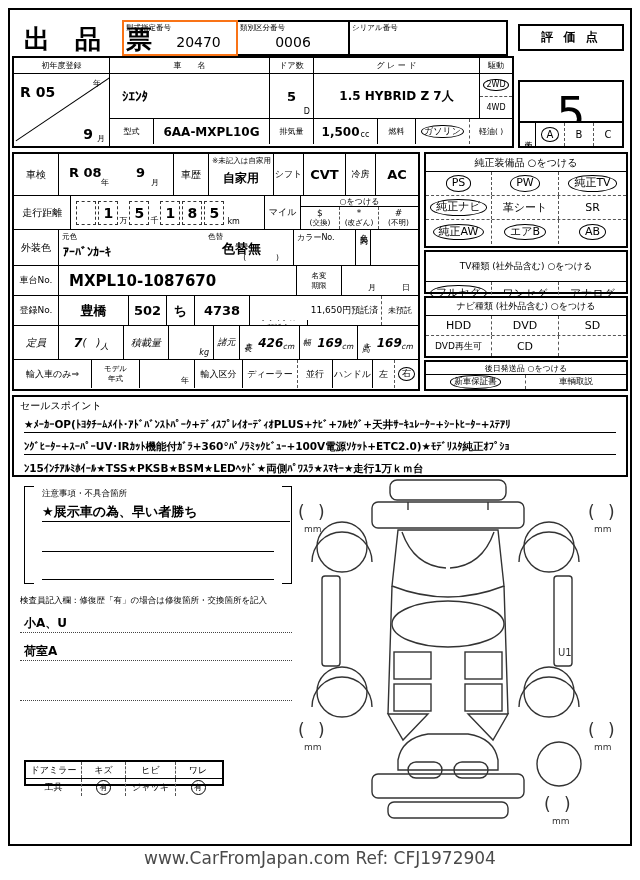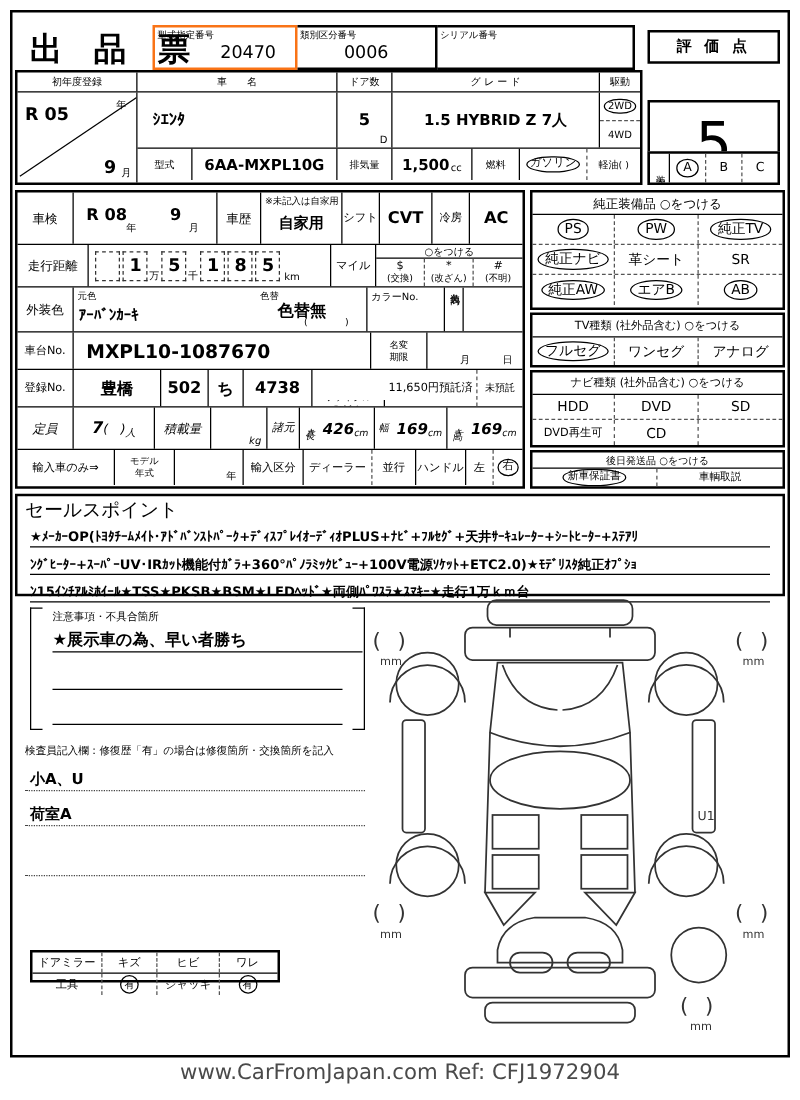--- a/index.html
+++ b/index.html
@@ -324,21 +324,21 @@
       <div class="c brd optcell" style="width:67px;">
           <span class="circled">エアB</span>
         </div>
       <div class="c optcell" style="width:67px;">
           <span class="circled">AB</span>
         </div>
     </div>
   </div>
 
   <div class="box" style="left:414px;top:240px;width:204px;height:44px;">
-    <div class="c" style="height:18px;font-size:9px;border-bottom:1px solid #000;">TV種類 (社外品含む) ○をつける</div>
+    <div class="c" style="height:30px;font-size:9px;border-bottom:1px solid #000;">TV種類 (社外品含む) ○をつける</div>
     <div style="display:flex;height:22px;">
       <div class="c brd optcell" style="width:66px;">
           <span class="circled">フルセグ</span>
         </div>
       <div class="c brd optcell" style="width:67px;">
           <span>ワンセグ</span>
         </div>
       <div class="c optcell" style="width:67px;">
           <span>アナログ</span>
         </div>
@@ -377,21 +377,21 @@
       <div class="c brd" style="width:100px;font-size:8.5px;">
           <span style="padding:0 3px;" class="circled">新車保証書</span>
         </div>
       <div class="c" style="width:100px;font-size:8.5px;">
           <span>車輌取説</span>
         </div>
     </div>
   </div>
 
   <div class="box" style="left:2px;top:385px;width:616px;height:82px;">
-    <div style="font-size:15px;padding:2px 14px 0 6px;">セールスポイント</div>
+    <div style="font-size:10px;padding:2px 14px 0 6px;">セールスポイント</div>
     <div class="uline" style="margin:0 10px;height:20px;font-size:10.5px;font-weight:bold;display:flex;align-items:flex-end;white-space:nowrap;overflow:hidden;">★ﾒｰｶｰOP(ﾄﾖﾀﾁｰﾑﾒｲﾄ･ｱﾄﾞﾊﾞﾝｽﾄﾊﾟｰｸ+ﾃﾞｨｽﾌﾟﾚｲｵｰﾃﾞｨｵPLUS+ﾅﾋﾞ+ﾌﾙｾｸﾞ+天井ｻｰｷｭﾚｰﾀｰ+ｼｰﾄﾋｰﾀｰ+ｽﾃｱﾘ</div>
     <div class="uline" style="margin:0 10px;height:22px;font-size:10.5px;font-weight:bold;display:flex;align-items:flex-end;white-space:nowrap;overflow:hidden;">ﾝｸﾞﾋｰﾀｰ+ｽｰﾊﾟｰUV･IRｶｯﾄ機能付ｶﾞﾗ+360°ﾊﾟﾉﾗﾐｯｸﾋﾞｭｰ+100V電源ｿｹｯﾄ+ETC2.0)★ﾓﾃﾞﾘｽﾀ純正ｵﾌﾟｼｮ</div>
     <div class="uline" style="margin:0 10px;height:22px;font-size:10.5px;font-weight:bold;display:flex;align-items:flex-end;white-space:nowrap;overflow:hidden;">ﾝ15ｲﾝﾁｱﾙﾐﾎｲｰﾙ★TSS★PKSB★BSM★LEDﾍｯﾄﾞ★両側ﾊﾟﾜｽﾗ★ｽﾏｷｰ★走行1万ｋｍ台</div>
   </div>
 
   <div class="abs" style="left:14px;top:476px;width:268px;height:98px;">
     <div class="bracket-l"></div>
     <div class="bracket-r"></div>
     <div style="position:absolute;left:18px;top:2px;font-size:8.5px;">注意事項・不具合箇所</div>
     <div class="uline" style="position:absolute;left:18px;right:2px;top:14px;height:22px;font-size:13px;font-weight:bold;display:flex;align-items:flex-end;">★展示車の為、早い者勝ち</div>

